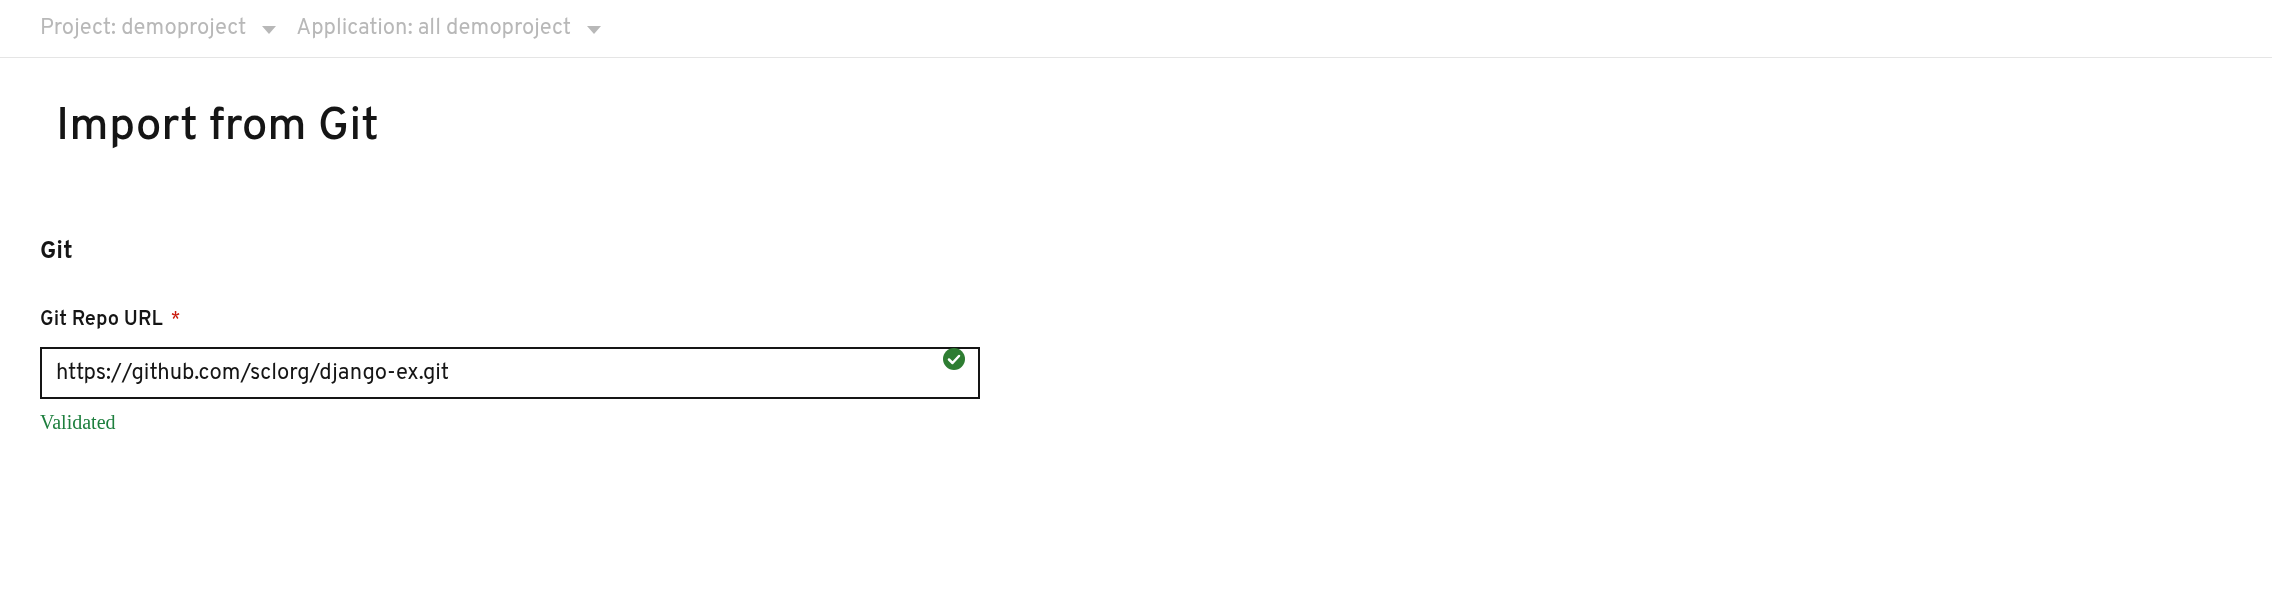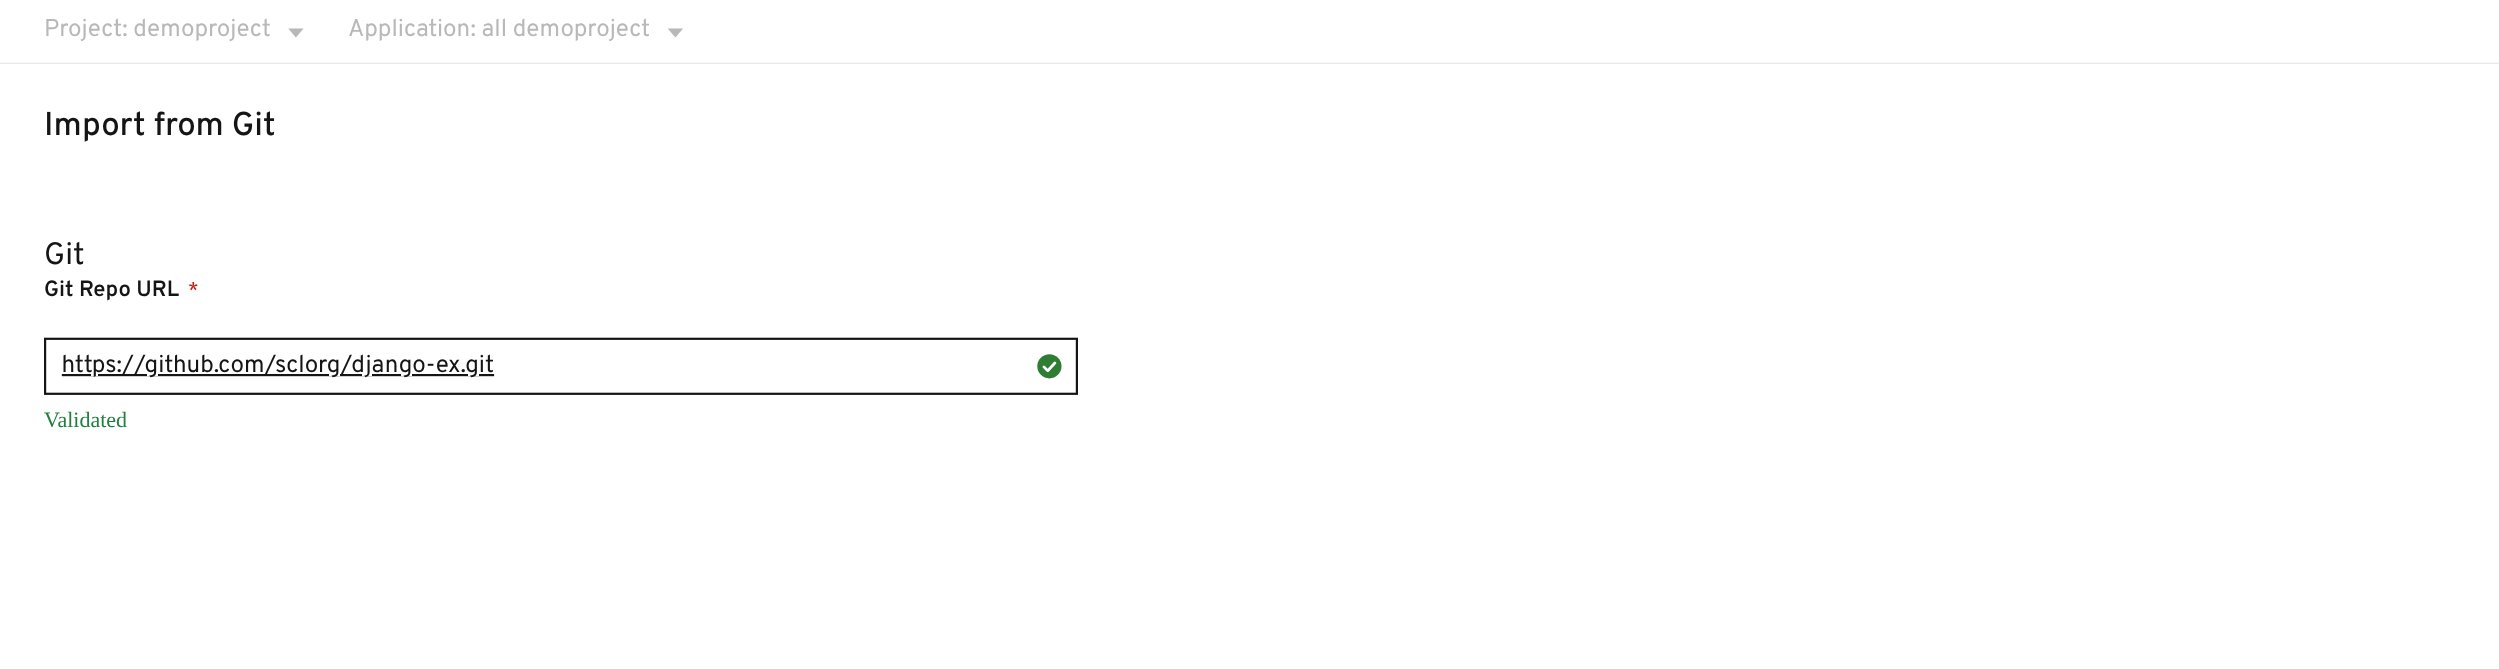--- a/index.html
+++ b/index.html
@@ -13,21 +13,21 @@
       color: #151515;
       width: 2272px;
       height: 608px;
       overflow: hidden;
     }
     .topbar {
       display: flex;
       align-items: center;
       padding: 12px 40px;
       border-bottom: 1px solid #e5e5e5;
-      gap: 40px;
+      gap: 20px;
       height: 58px;
     }
     .topbar-item {
       display: flex;
       align-items: center;
       gap: 16px;
       color: #b8b8b8;
       font-size: 22px;
       font-weight: 400;
       cursor: pointer;
@@ -37,52 +37,52 @@
       height: 0;
       border-left: 7px solid transparent;
       border-right: 7px solid transparent;
       border-top: 8px solid #b8b8b8;
       margin-top: 2px;
     }
     .content {
       padding: 40px 40px 0 40px;
     }
     .page-title {
-      font-size: 30px;
+      font-size: 46px;
       font-weight: 500;
       color: #151515;
       margin-bottom: 80px;
+      margin-left: 16px;
     }
     .section-title {
-      font-size: 28px;
-      font-weight: 400;
+      font-size: 24px;
+      font-weight: 700;
       color: #151515;
+      margin-bottom: 40px;
     }
     .form-group {
       max-width: 940px;
     }
     .form-label {
       display: flex;
       align-items: center;
       gap: 8px;
       font-size: 20px;
       font-weight: 600;
       color: #151515;
-      margin-bottom: 30px;
+      margin-bottom: 14px;
     }
     .required-asterisk {
       color: #c9190b;
       font-size: 18px;
       font-weight: 400;
     }
     .input-wrapper {
       position: relative;
       display: flex;
-      align-items: center;
-      text-decoration: underline;
     }
     .text-input {
       width: 100%;
       height: 52px;
       padding: 8px 52px 8px 14px;
       font-size: 22px;
       font-family: inherit;
       color: #151515;
       border: 2px solid #151515;
       background: #ffffff;

